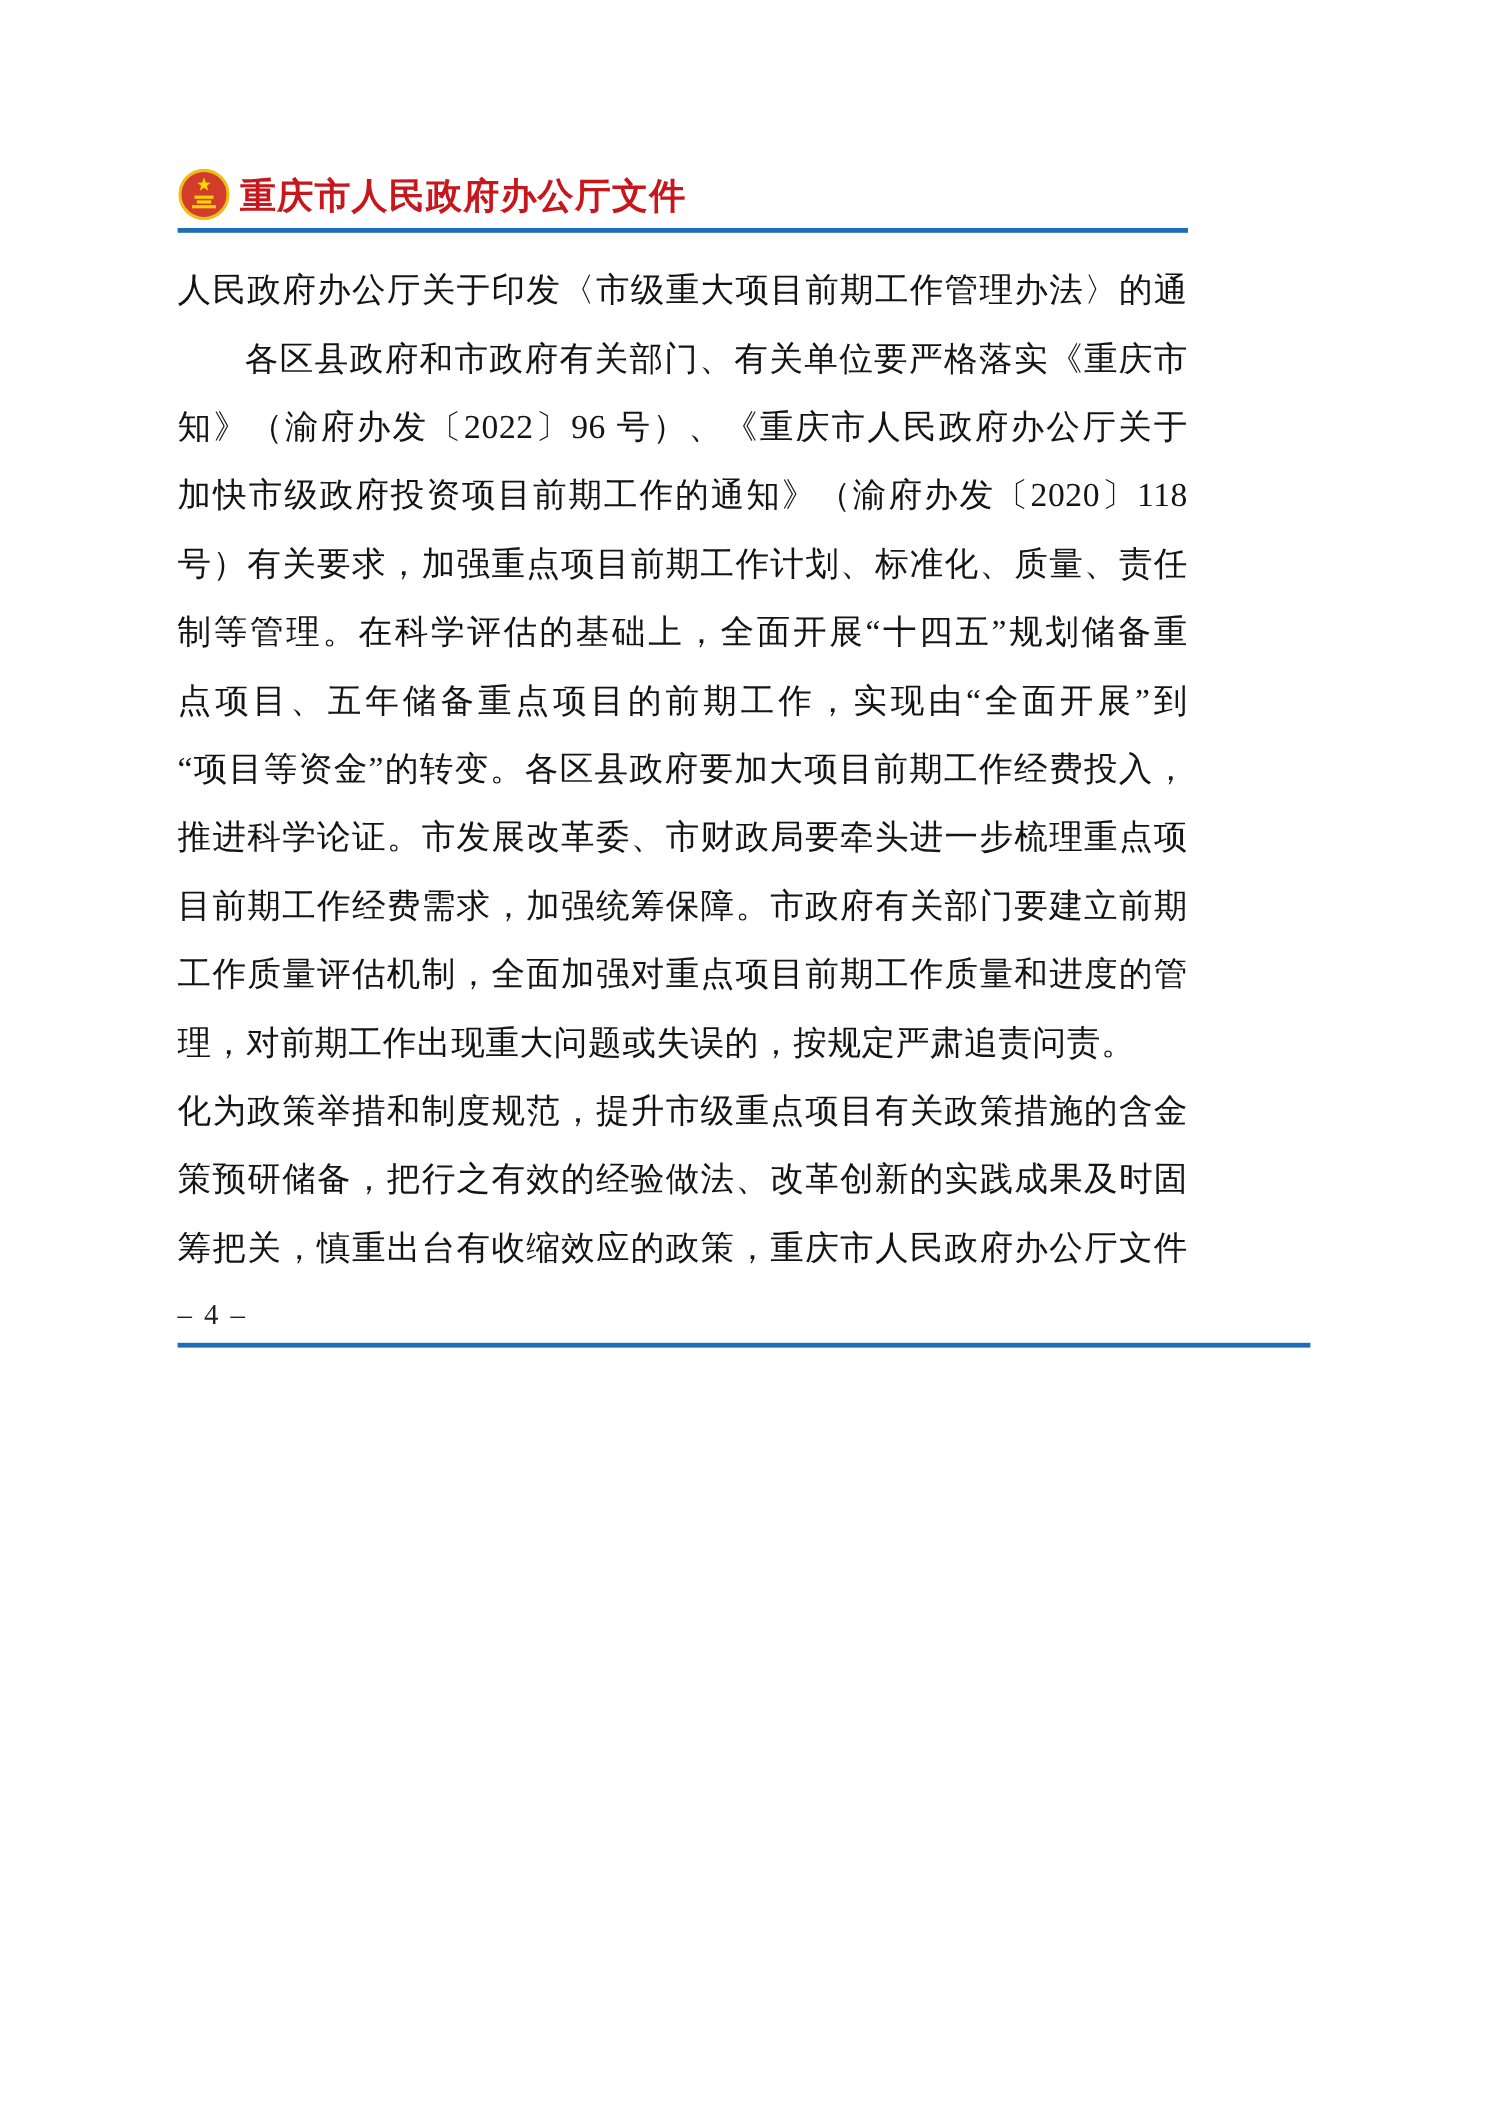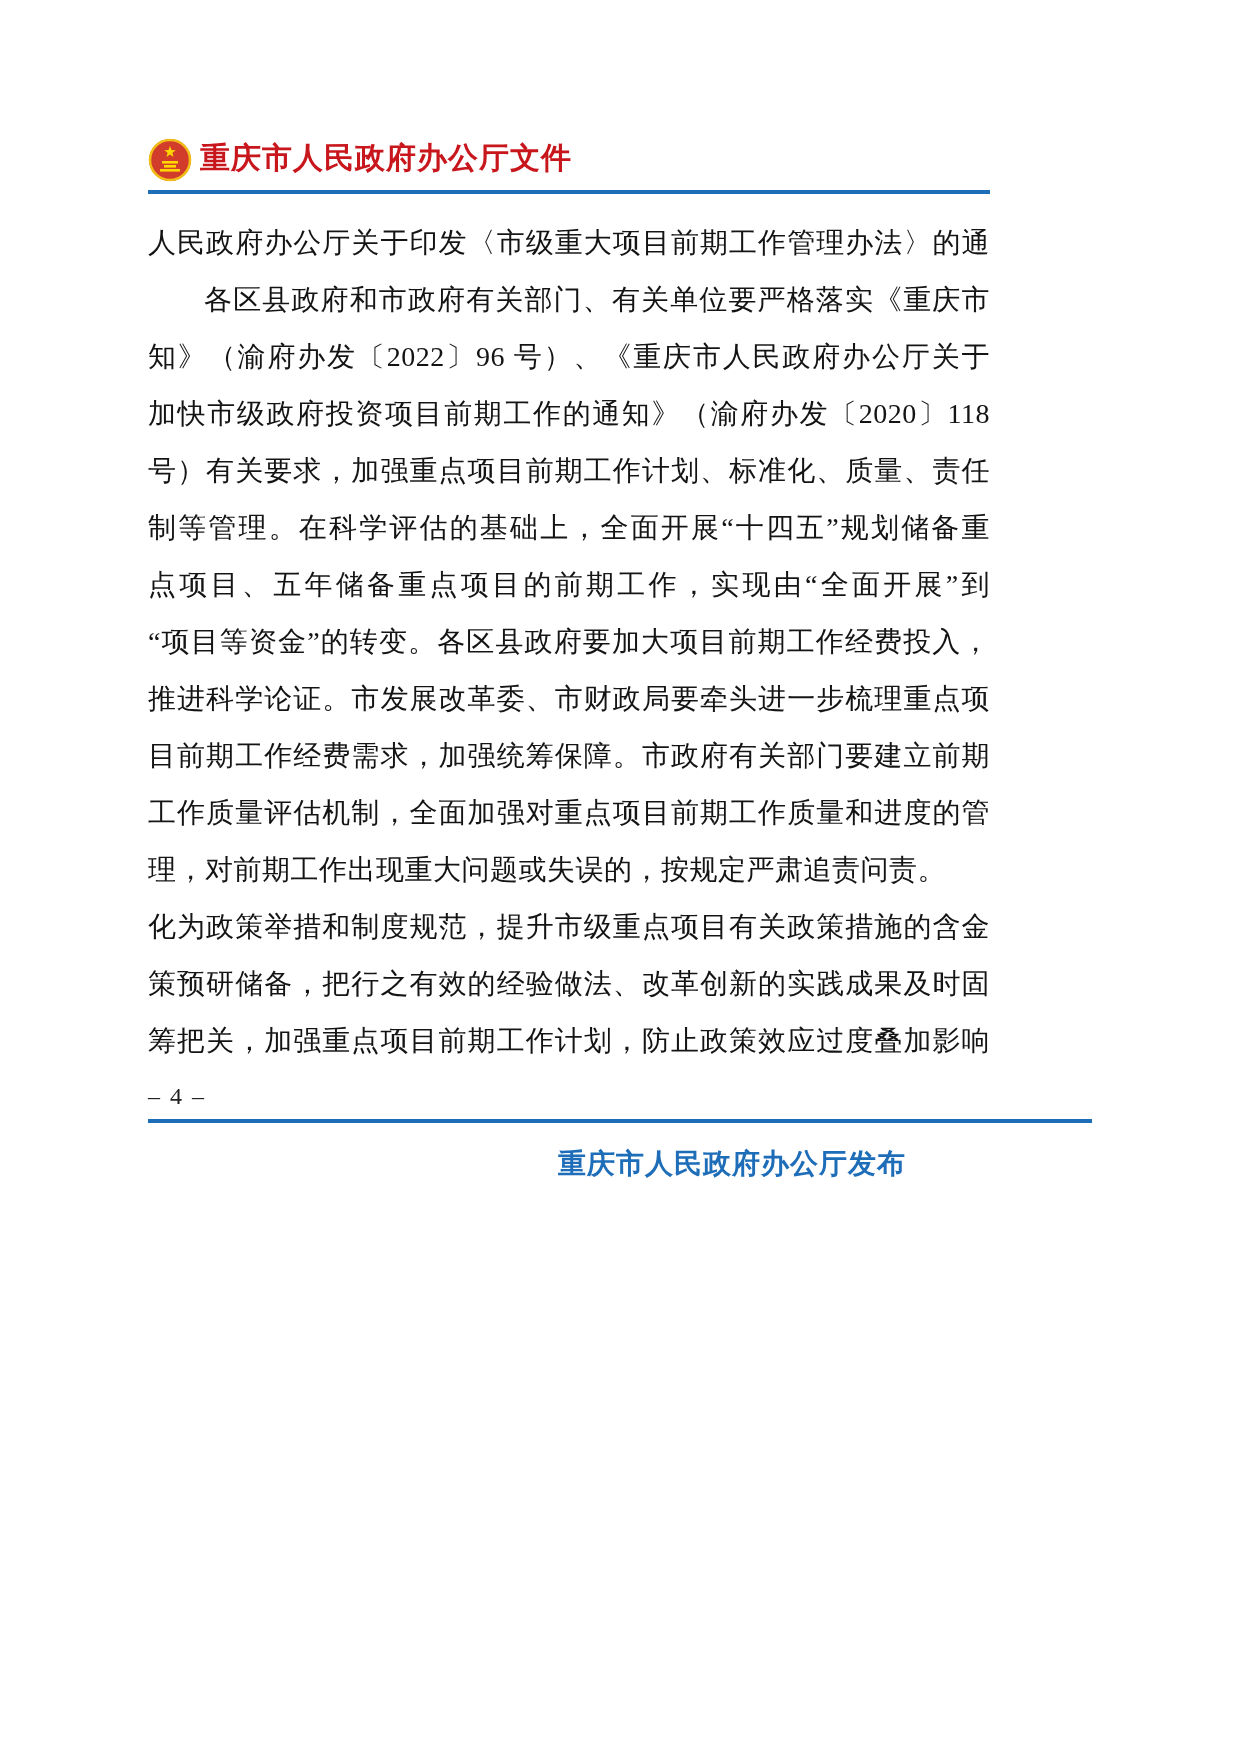--- a/index.html
+++ b/index.html
@@ -14,21 +14,21 @@
     height: 1754px;
     margin: 0 auto;
     background: var(--page_bg, #ffffff);
     color: var(--text_color, #141414);
     overflow: hidden;
     box-sizing: border-box;
   }
   
   .doc-header {
     display: flex;
-    align-items: flex-start;
+    align-items: flex-end;
     gap: 8px;
     margin: 138px 0 0 148px;
     height: 46px;
   }
   .emblem {
     width: 44px;
     height: 44px;
     flex: 0 0 44px;
     display: inline-block;
   }
@@ -142,23 +142,22 @@
         <div class="line">推进科学论证。市发展改革委、市财政局要牵头进一步梳理重点项</div>
         <div class="line">目前期工作经费需求，加强统筹保障。市政府有关部门要建立前期</div>
         <div class="line">工作质量评估机制，全面加强对重点项目前期工作质量和进度的管</div>
         <div class="line ragged">理，对前期工作出现重大问题或失误的，按规定严肃追责问责。</div>
       </div>
 
 
     <div class="para">
         <div class="line">化为政策举措和制度规范，提升市级重点项目有关政策措施的含金</div>
         <div class="line">策预研储备，把行之有效的经验做法、改革创新的实践成果及时固</div>
-        <div class="line">筹把关，加强重点项目前期工作计划，防止政策效应过度叠加影响</div>
+        <div class="line">筹把关，慎重出台有收缩效应的政策，重庆市人民政府办公厅文件</div>
       </div>
   </main>
 
   <footer class="doc-footer">
     <div class="page-number">– 4 –</div>
     <div class="footer-rule"></div>
-    <div class="publisher">重庆市人民政府办公厅发布</div>
   </footer>
 
 </div>
 
 </body></html>

